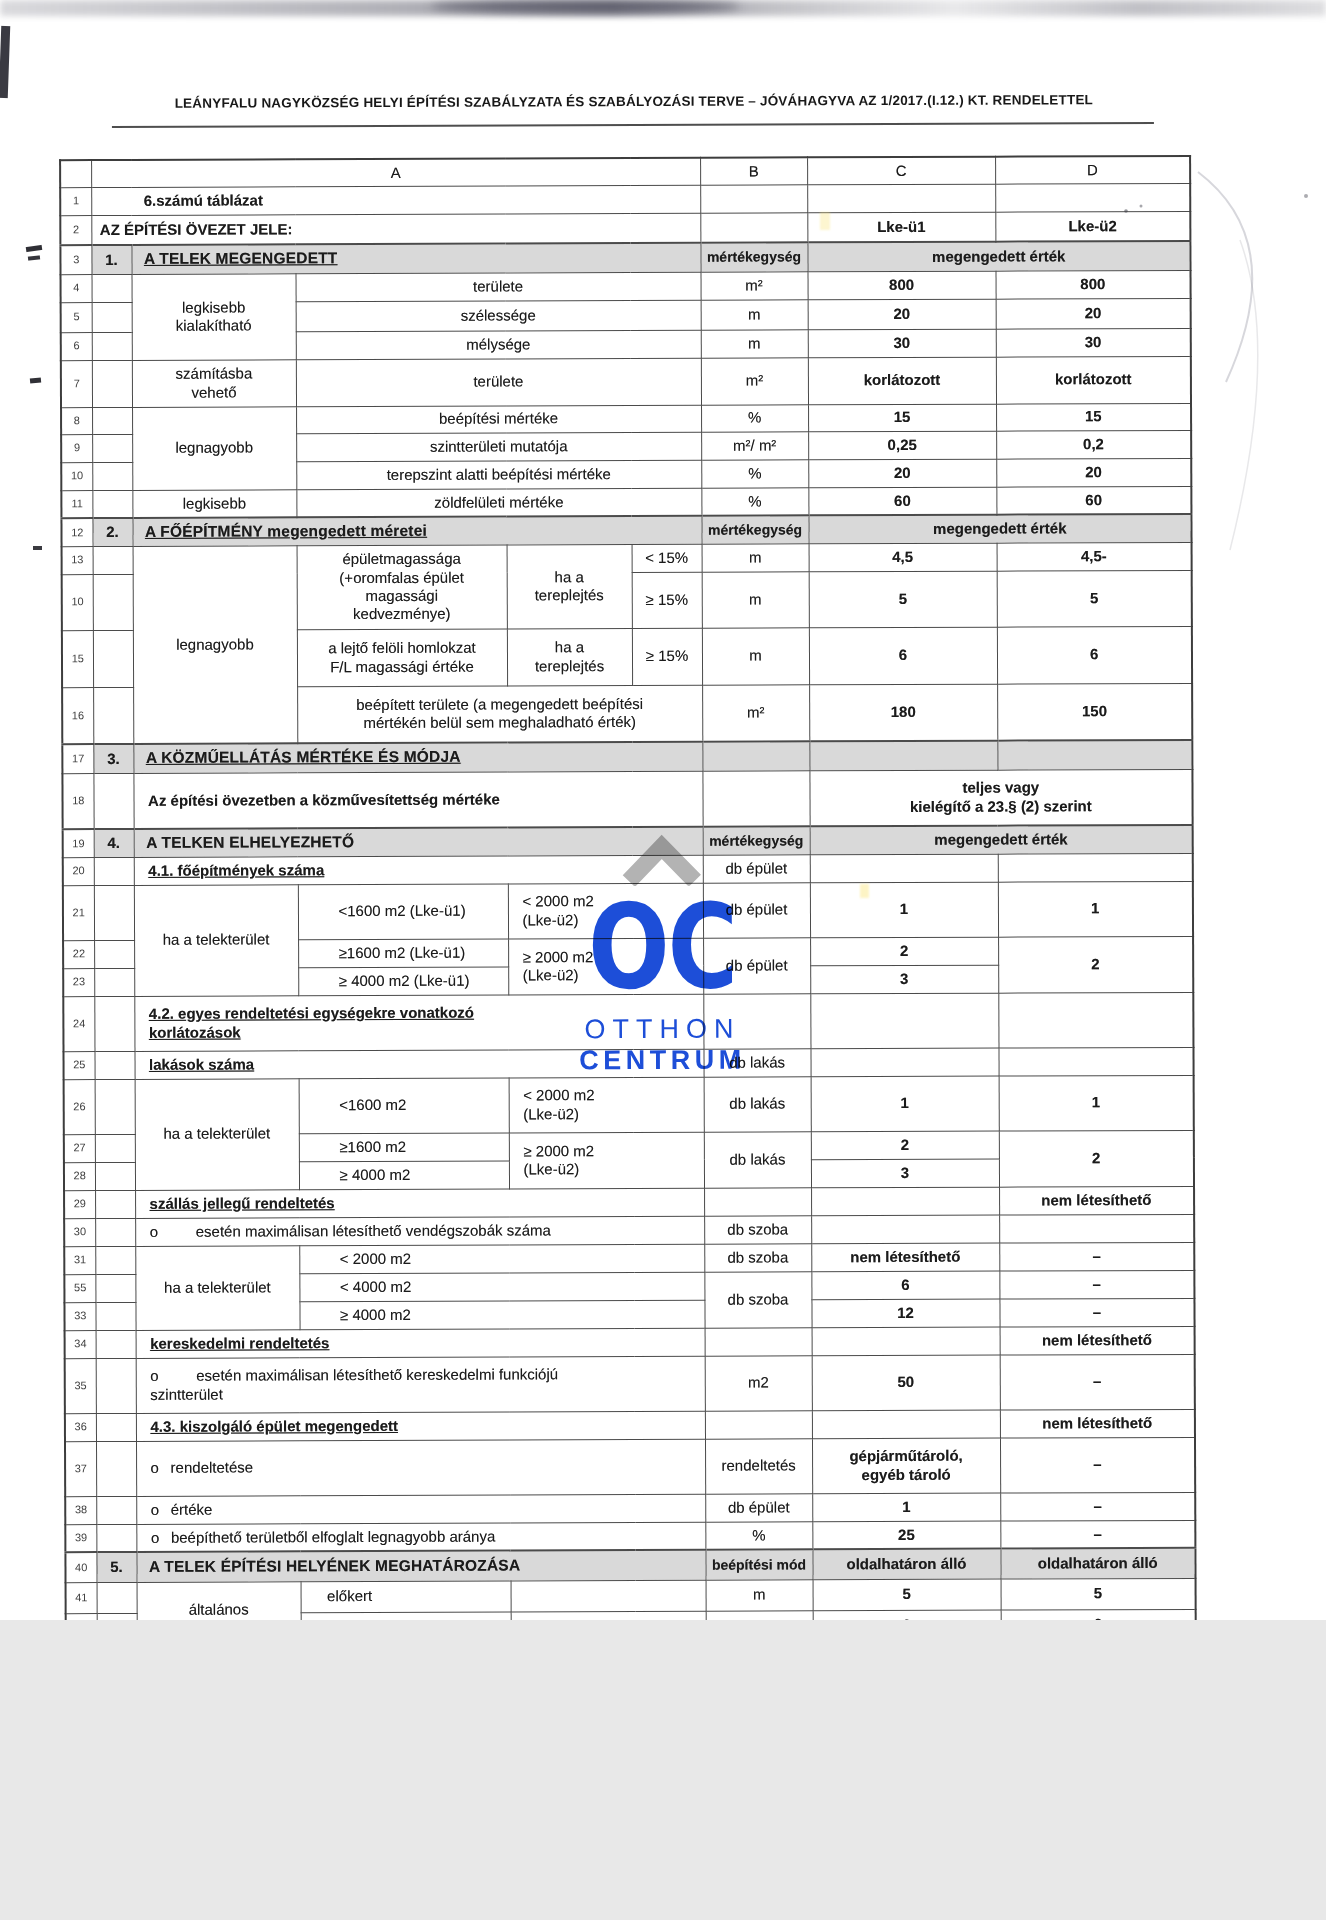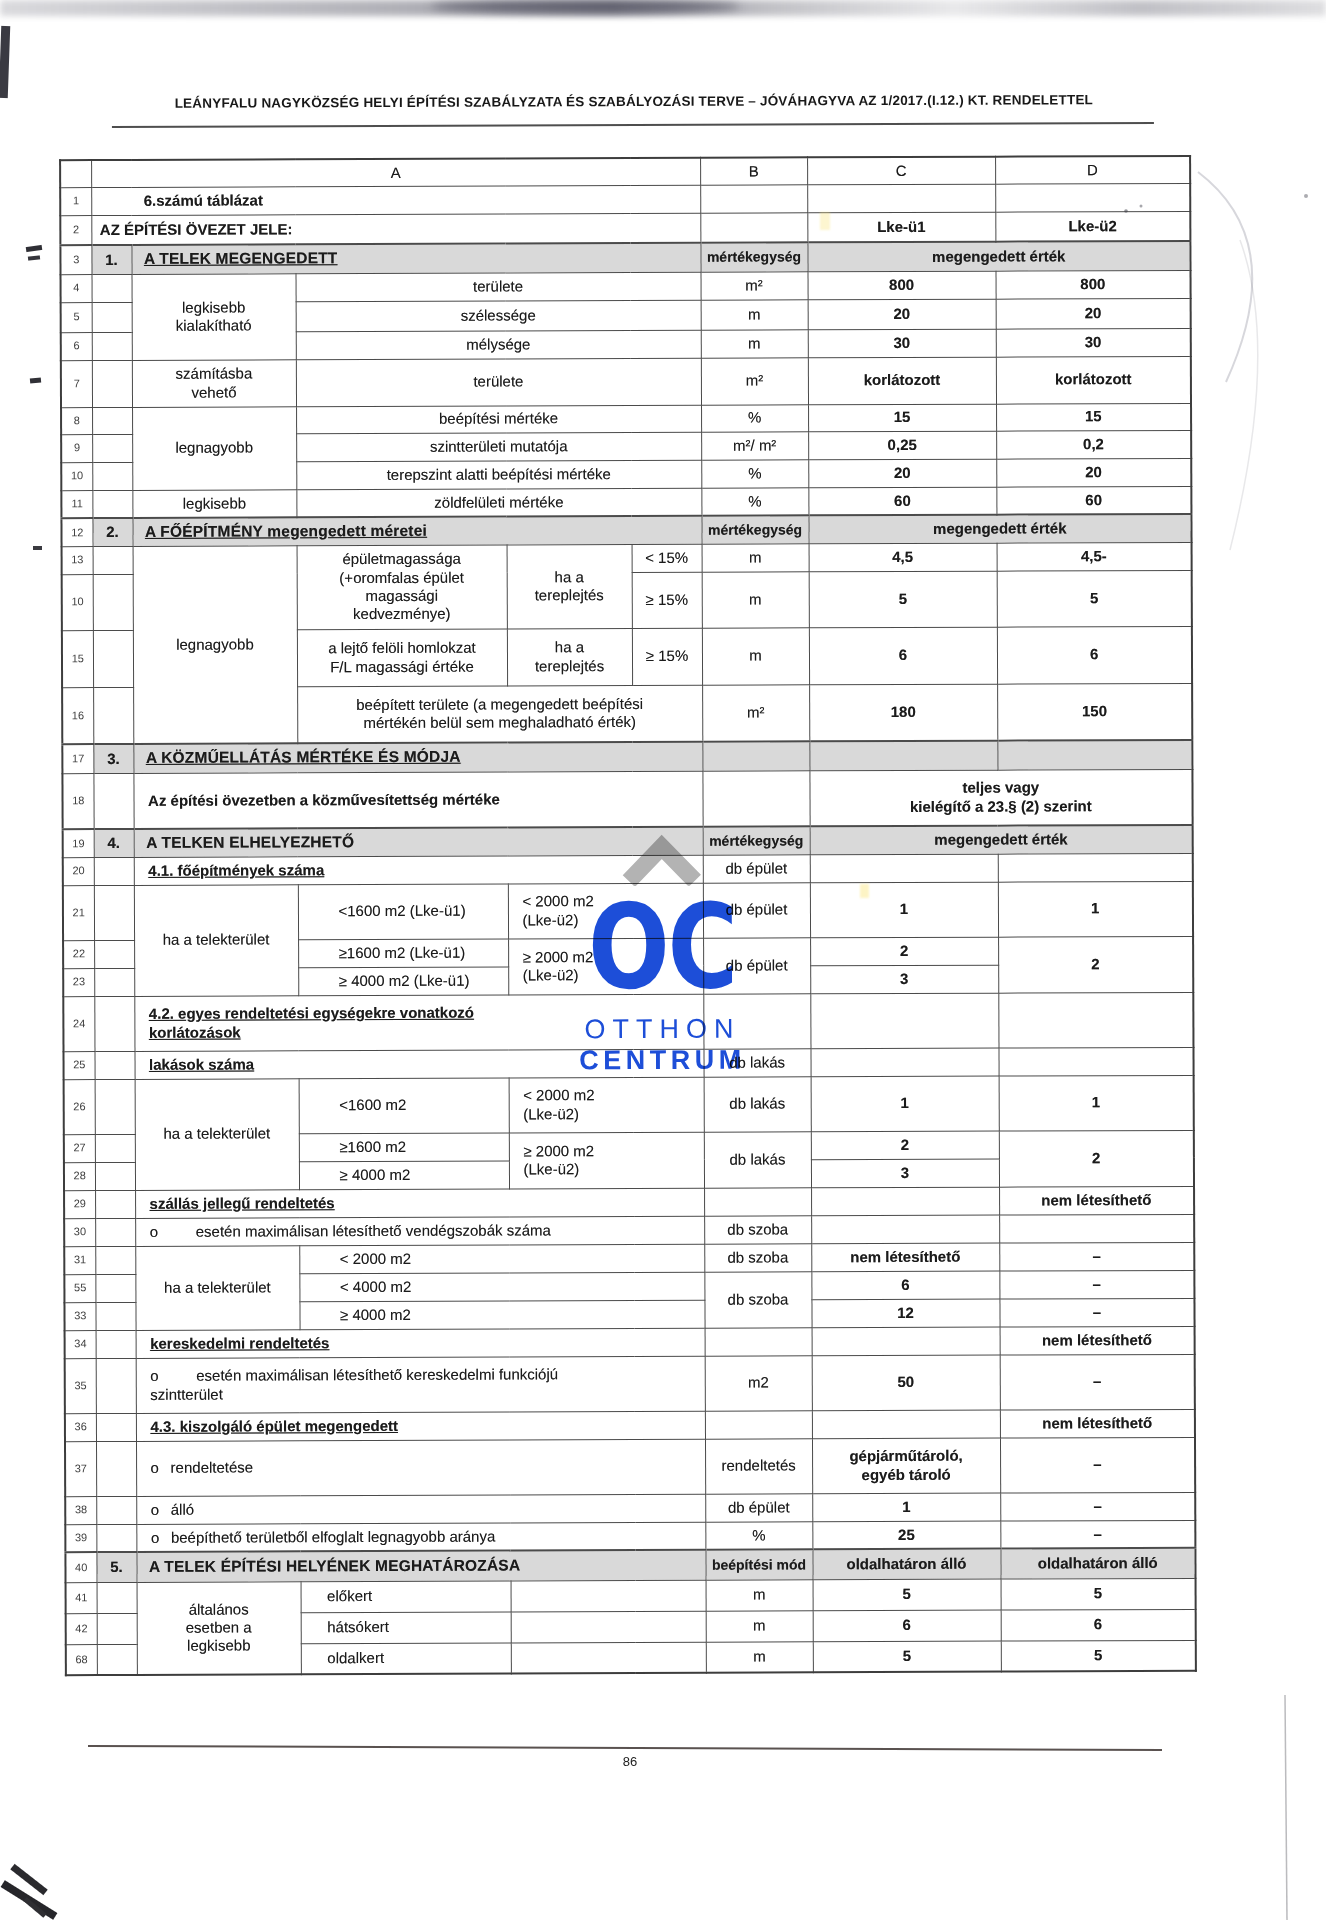--- a/index.html
+++ b/index.html
@@ -1,16 +1,16 @@
 <!DOCTYPE html>
 <html><head>
 <meta charset="utf-8">
 <style>
   html,body{margin:0;padding:0;background:#e8e8e8;}
-  .page{position:relative;width:1326px;height:1920px;background:#ffffff;overflow:hidden;
+  .page{position:relative;width:1326px;height:1620px;background:#ffffff;overflow:hidden;
         font-family:"Liberation Sans","DejaVu Sans",sans-serif;color:#1b1b1b;}
   .doc{position:absolute;left:0;top:0;width:1326px;height:1860px;transform:rotate(-0.22deg);transform-origin:640px 400px;}
   .title{position:absolute;left:0;top:94px;width:1270px;text-align:center;font-size:13.5px;font-weight:600;
          letter-spacing:.2px;color:#181818;}
   .title-rule{position:absolute;left:113px;top:124px;width:1042px;height:2px;background:#2f2f2f;opacity:.85;}
   table.t{position:absolute;left:60px;top:157px;width:1130px;border-collapse:collapse;table-layout:fixed;
           border:2px solid #3d3d3d;}
   td{border:1px solid #4b4b4b;font-size:15px;text-align:center;vertical-align:middle;
      padding:2px 4px;line-height:1.22;overflow:hidden;text-shadow:0 0 .5px rgba(0,0,0,.45);}
   td.n{font-size:11px;color:#3d3d3d;padding:0;text-shadow:none;}
@@ -400,21 +400,21 @@
         <td></td>
         <td colspan="4" class="l"><span class="blt2">o</span><span>rendeltetése</span></td>
         <td>rendeltetés</td>
         <td class="b p">gépjárműtároló,
 egyéb tároló</td>
         <td class="v">–</td>
       </tr>
       <tr style="height:28px">
         <td class="n">38</td>
         <td></td>
-        <td colspan="4" class="l"><span class="blt2">o</span><span>álló</span></td>
+        <td colspan="4" class="l"><span class="blt2">o</span><span>értéke</span></td>
         <td>db épület</td>
         <td class="v">1</td>
         <td class="v">–</td>
       </tr>
       <tr style="height:28px">
         <td class="n">39</td>
         <td></td>
         <td colspan="4" class="l"><span class="blt2">o</span><span>beépíthető területből elfoglalt legnagyobb aránya</span></td>
         <td>%</td>
         <td class="v">25</td>

